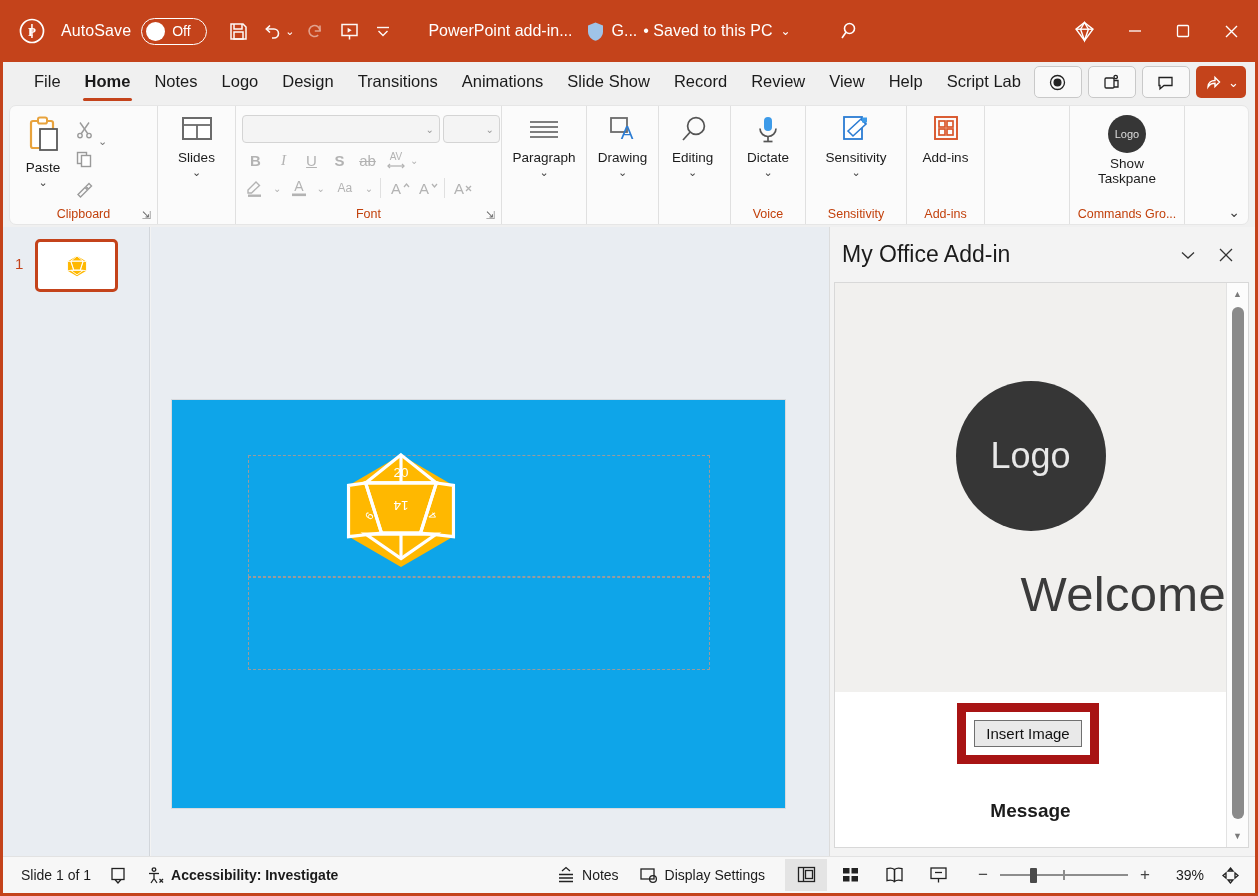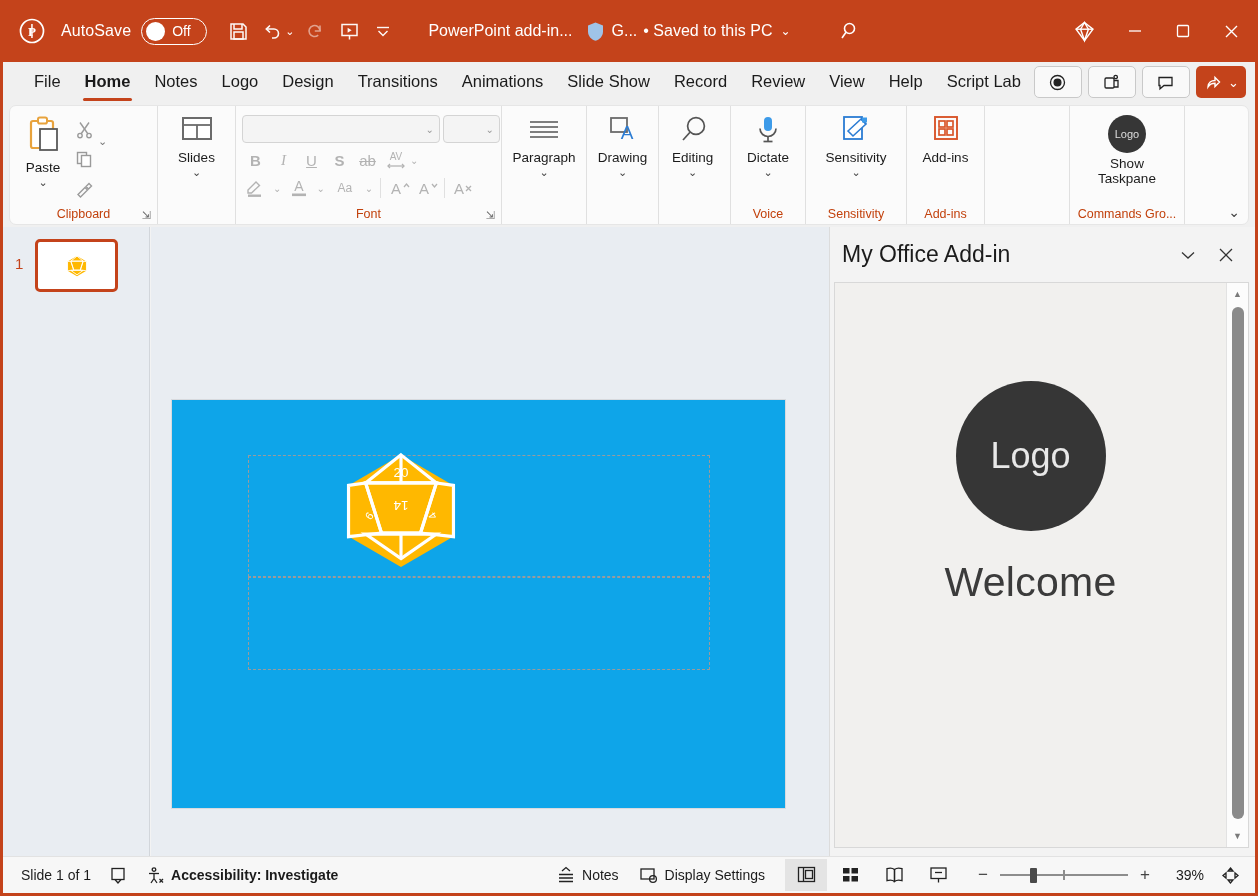--- a/index.html
+++ b/index.html
@@ -180,22 +180,22 @@
     border: 1px solid #d8d8d8; background: #F1F0EE; overflow: hidden;
   }
   .tp-content { position: absolute; left: 0; right: 22px; top: 0; bottom: 0; }
   .logo-circle {
     width: 150px; height: 150px; border-radius: 50%;
     background: #363636; color: #e8e8e8;
     display: flex; align-items: center; justify-content: center;
     font-size: 36px; margin: 98px auto 0 auto; font-weight: 300;
   }
   .welcome {
-    text-align: center; font-size: 41px; color: #3b3b3b; font-weight: 300;
-    margin-top: 28px; letter-spacing: .3px;
+    text-align: right; font-size: 49px; color: #3b3b3b; font-weight: 300;
+    margin-top: 35px; letter-spacing: .3px;
   }
   .white-section {
     position: absolute; left: 0; right: 0; top: 409px; bottom: 0; background: #fff;
   }
   .hl-box {
     position: absolute; left: 122px; top: 11px; width: 142px; height: 61px;
     border: 9px solid #A81414; background: #fff;
     display: flex; align-items: center; justify-content: center;
   }
   .insert-btn {
@@ -686,20 +686,26 @@
             </svg>
         </div>
       </div>
     </div>
 
     <div class="tp-body">
       <div class="tp-content">
         <div class="logo-circle">Logo</div>
         <div class="welcome">Welcome</div>
 
+        <div class="white-section">
+          <div class="hl-box">
+            <button class="insert-btn">Insert Image</button>
+          </div>
+          <div class="message">Message</div>
+        </div>
       </div>
 
       <div class="tp-scroll">
         <div class="sb-arrow up">▲</div>
         <div class="sb-thumb"></div>
         <div class="sb-arrow down">▼</div>
       </div>
     </div>
   </div>
 

